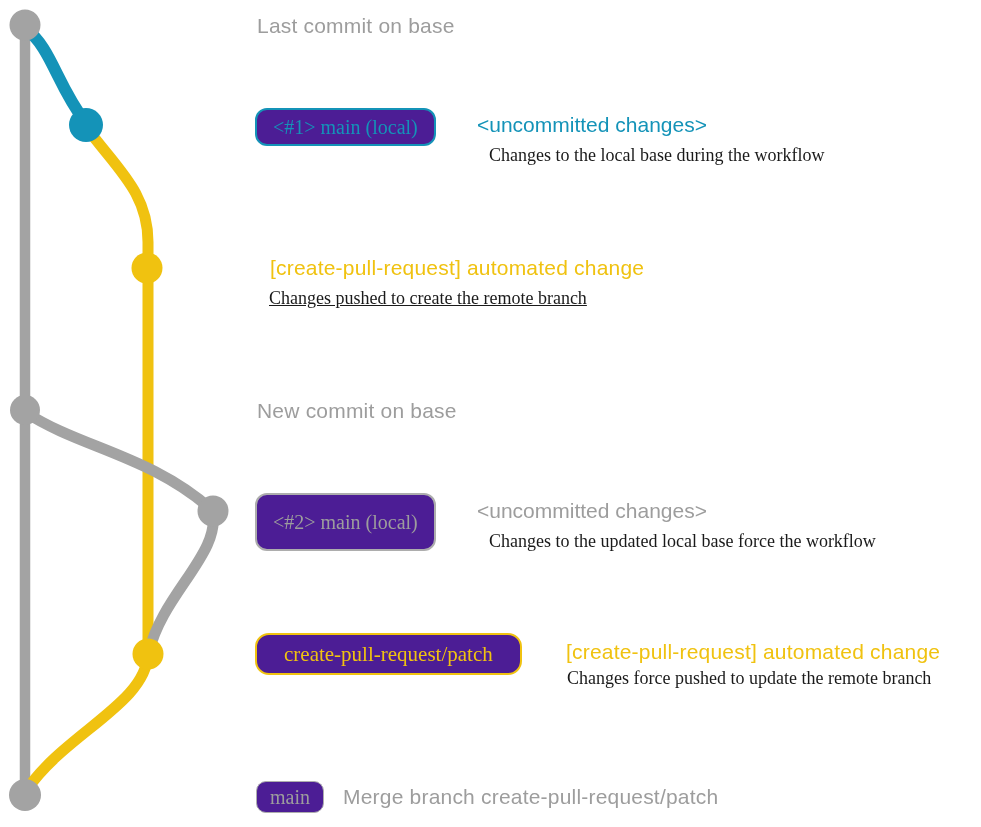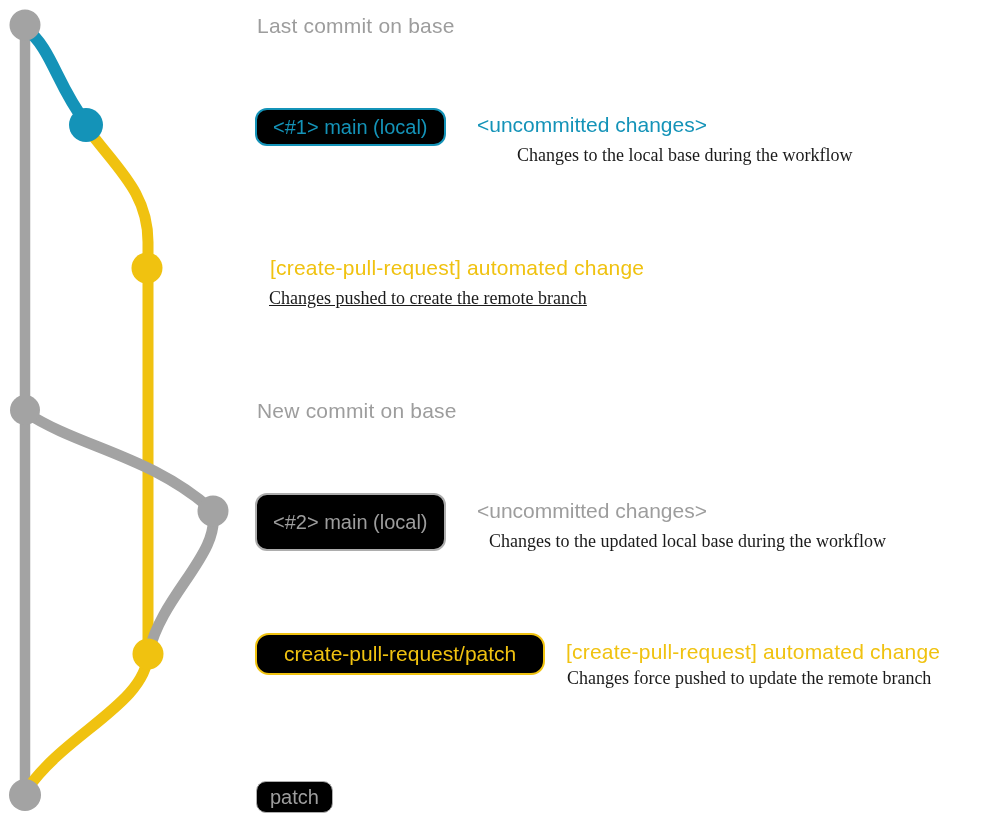--- a/index.html
+++ b/index.html
@@ -23,21 +23,22 @@
   .c-gray   { color: var(--grayText, #9d9d9d); }
   .c-blue   { color: var(--blue, #1493b8); }
   .c-yellow { color: var(--yellow, #f0c210); margin-left: 13px; }
   .badge {
     position: absolute;
     display: inline-block;
     border-radius: 12px;
     font-size: 20px;
     line-height: 24px;
     white-space: nowrap;
-    background: #000000;
+    background: #4c1d95;
+    font-family: Liberation Serif, serif;
   }
   .badge-blue   { border: 2px solid var(--blue, #1493b8);   color: var(--blue, #1493b8);   padding: 5px 16px; }
   .badge-gray   { border: 2px solid var(--grayBorder, #ababab); color: var(--grayText, #9d9d9d); padding: 15px 16px; }
   .badge-yellow { border: 2px solid var(--yellow, #f0c210); color: var(--yellow, #f0c210); padding: 7px 27px; border-radius: 14px; font-size: 21px; }
   .badge-small  { border: 1.5px solid var(--grayBorder, #ababab); color: var(--grayText, #9d9d9d); padding: 3px 13px; border-radius: 10px; }
 </style>
 </head>
 <body>
 
 <div class="canvas">
@@ -58,30 +59,31 @@
     <circle cx="25" cy="410" r="15" fill="#a3a3a3"></circle>
     <circle cx="213" cy="511" r="15.5" fill="#a3a3a3"></circle>
     <circle cx="148" cy="654" r="15.5" fill="#f0c210"></circle>
     <circle cx="25" cy="795" r="16" fill="#a3a3a3"></circle>
   </svg>
 
   <div class="txt sans-lg c-gray" style="left:257px; top:14px;">Last commit on base</div>
 
   <div class="badge badge-blue" style="left:255px; top:108px;">&lt;#1&gt; main (local)</div>
   <div class="txt sans-md c-blue" style="left:477px; top:113px;">&lt;uncommitted changes&gt;</div>
-  <div class="txt serif-desc" style="left:517px; top:145px;">Changes to the local base during the workflow</div>
+  <div class="txt serif-desc" style="left:489px; top:145px;">Changes to the local base during the workflow</div>
 
   <div class="txt sans-lg c-yellow" style="left:257px; top:256px;">[create-pull-request] automated change</div>
   <div class="txt serif-desc" style="left:269px; top:288px;text-decoration:underline;">Changes pushed to create the remote branch</div>
 
   <div class="txt sans-lg c-gray" style="left:257px; top:399px;">New commit on base</div>
 
   <div class="badge badge-gray" style="left:255px; top:493px;">&lt;#2&gt; main (local)</div>
   <div class="txt sans-md c-gray" style="left:477px; top:499px;">&lt;uncommitted changes&gt;</div>
-  <div class="txt serif-desc" style="left:489px; top:531px;">Changes to the updated local base during the workflow</div>
+  <div class="txt serif-desc" style="left:489px; top:531px;">Changes to the updated local base force the workflow</div>
 
   <div class="badge badge-yellow" style="left:255px; top:633px;">create-pull-request/patch</div>
   <div class="txt sans-lg c-yellow" style="left:553px; top:640px;">[create-pull-request] automated change</div>
   <div class="txt serif-desc" style="left:567px; top:668px;">Changes force pushed to update the remote branch</div>
 
-  <div class="badge badge-small" style="left:256px; top:781px;">patch</div>
+  <div class="badge badge-small" style="left:256px; top:781px;">main</div>
+  <div class="txt sans-lg c-gray" style="left:343px; top:785px;">Merge branch create-pull-request/patch</div>
 
 </div>
 
 </body></html>

